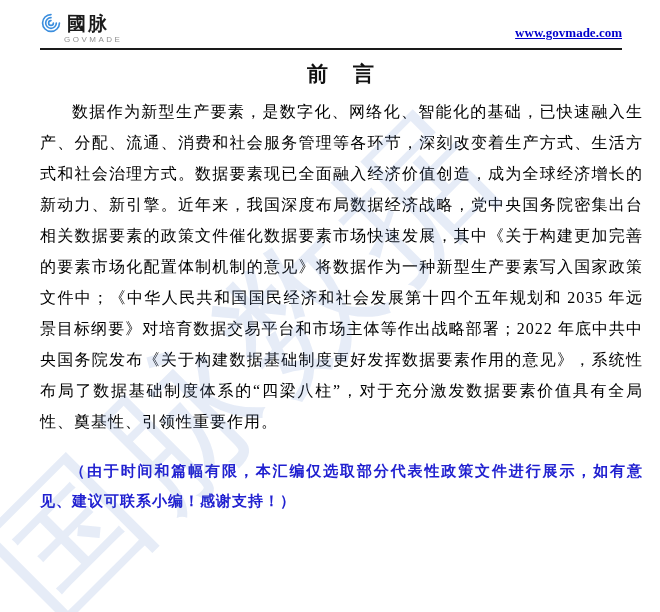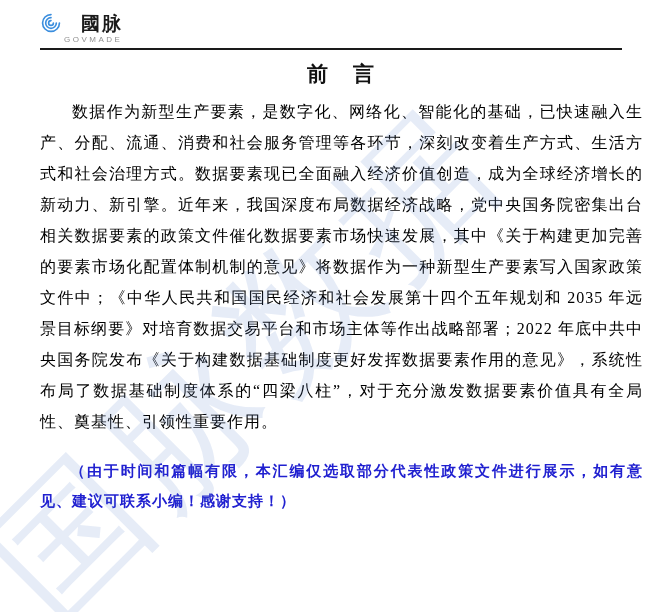--- a/index.html
+++ b/index.html
@@ -20,21 +20,21 @@
   }
 
   
   .header{
     position:relative;z-index:2;
     margin:0 38px 0 40px;padding:12px 0 4px 0;
     border-bottom:2px solid #1a1a1a;
     display:flex;align-items:flex-end;justify-content:space-between;
   }
   .logo{display:flex;flex-direction:column;align-items:flex-start;line-height:1;}
-  .logo-top{display:flex;align-items:center;gap:19px;}
+  .logo-top{display:flex;align-items:center;gap:5px;}
   .swirl{width:22px;height:22px;display:inline-block;}
   .logo-cn{
     font-size:19px;font-weight:bold;color:#1b1b1b;letter-spacing:2px;
     font-family:"Liberation Serif","DejaVu Serif",serif;
   }
   .logo-en{
     font-size:8px;color:#8f8f8f;letter-spacing:2.5px;margin-top:2px;padding-left:24px;
     font-family:"Liberation Sans","DejaVu Sans",sans-serif;
     text-align:center;
   }
@@ -76,20 +76,21 @@
           <svg viewBox="0 0 24 24" width="22" height="22" fill="none" stroke="#3b8ede" stroke-width="1.8" stroke-linecap="round">
             <path d="M12 2.8a9.2 9.2 0 1 0 9.2 9.2"></path>
             <path d="M12 6.2a5.8 5.8 0 1 0 5.8 5.8"></path>
             <path d="M12 9.4a2.6 2.6 0 1 0 2.6 2.6"></path>
           </svg>
         </span>
         <span class="logo-cn">國脉</span>
       </div>
       <span class="logo-en">GOVMADE</span>
     </div>
+    <a class="site-link">www.govmade.com</a>
   </header>
 
   <main class="main">
     <h1 class="page-title">前　言</h1>
     <p class="body-para">数据作为新型生产要素，是数字化、网络化、智能化的基础，已快速融入生产、分配、流通、消费和社会服务管理等各环节，深刻改变着生产方式、生活方式和社会治理方式。数据要素现已全面融入经济价值创造，成为全球经济增长的新动力、新引擎。近年来，我国深度布局数据经济战略，党中央国务院密集出台相关数据要素的政策文件催化数据要素市场快速发展，其中《关于构建更加完善的要素市场化配置体制机制的意见》将数据作为一种新型生产要素写入国家政策文件中；《中华人民共和国国民经济和社会发展第十四个五年规划和 2035 年远景目标纲要》对培育数据交易平台和市场主体等作出战略部署；2022 年底中共中央国务院发布《关于构建数据基础制度更好发挥数据要素作用的意见》，系统性布局了数据基础制度体系的“四梁八柱”，对于充分激发数据要素价值具有全局性、奠基性、引领性重要作用。</p>
     <p class="body-para note">（由于时间和篇幅有限，本汇编仅选取部分代表性政策文件进行展示，如有意见、建议可联系小编！感谢支持！）</p>
   </main>
 
 </div>
 

